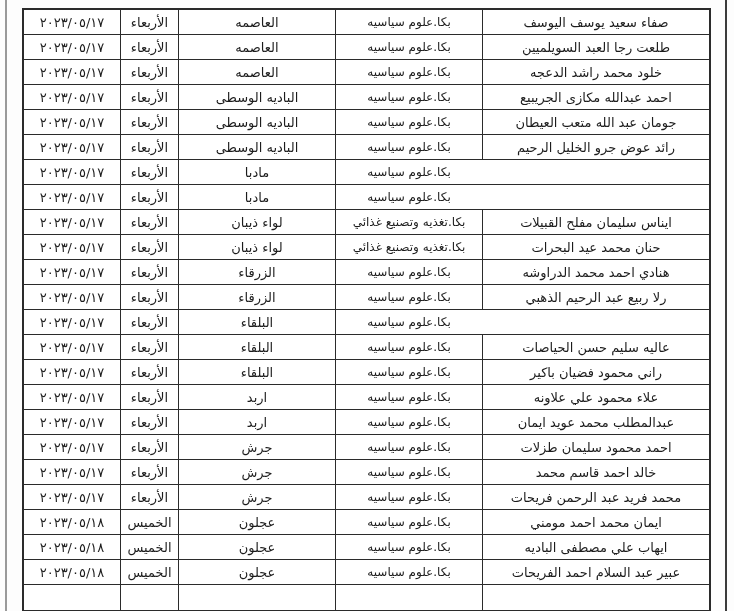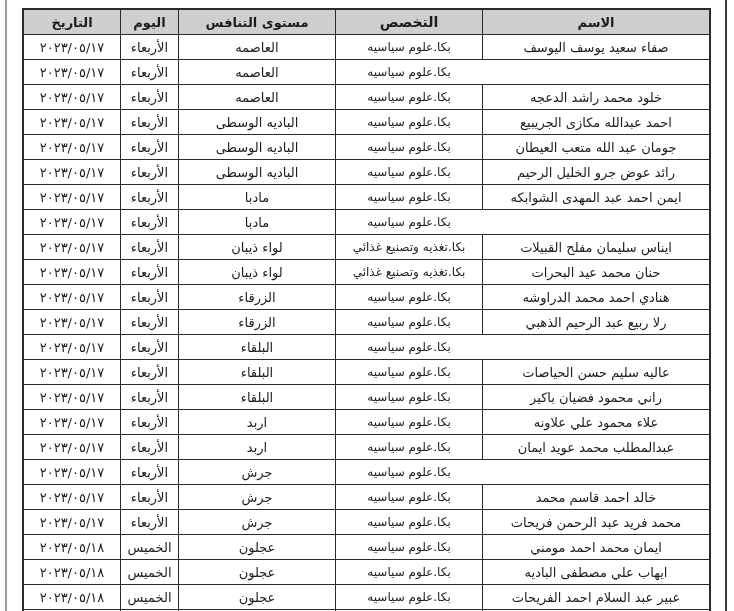--- a/index.html
+++ b/index.html
@@ -58,40 +58,34 @@
   .col-name  { width: 227px; }
   .t-row.header .col-spec { font-size: 14px; }
 </style>
 </head>
 <body style="background: rgb(253, 253, 253);">
 
 <div class="frame-line left"></div>
 <div class="frame-line right"></div>
 
 <div class="doc-table">
-  <div class="t-row header">
-    <div class="t-cell col-date">التاريخ</div>
-    <div class="t-cell col-day">اليوم</div>
-    <div class="t-cell col-level">مستوى التنافس</div>
-    <div class="t-cell col-spec">التخصص</div>
-    <div class="t-cell col-name">الاسم</div>
-  </div>
   <div>
       <div class="t-row">
     <div class="t-cell col-date">٢٠٢٣/٠٥/١٧</div>
     <div class="t-cell col-day">الأربعاء</div>
     <div class="t-cell col-level">العاصمه</div>
     <div class="t-cell col-spec">بكا.علوم سياسيه</div>
     <div class="t-cell col-name">صفاء سعيد يوسف اليوسف</div>
   </div>
       <div class="t-row">
     <div class="t-cell col-date">٢٠٢٣/٠٥/١٧</div>
     <div class="t-cell col-day">الأربعاء</div>
     <div class="t-cell col-level">العاصمه</div>
     <div class="t-cell col-spec">بكا.علوم سياسيه</div>
+    <div class="t-cell col-name">طلعت رجا العبد السويلميين</div>
   </div>
       <div class="t-row">
     <div class="t-cell col-date">٢٠٢٣/٠٥/١٧</div>
     <div class="t-cell col-day">الأربعاء</div>
     <div class="t-cell col-level">العاصمه</div>
     <div class="t-cell col-spec">بكا.علوم سياسيه</div>
     <div class="t-cell col-name">خلود محمد راشد الدعجه</div>
   </div>
       <div class="t-row">
     <div class="t-cell col-date">٢٠٢٣/٠٥/١٧</div>
@@ -112,21 +106,20 @@
     <div class="t-cell col-day">الأربعاء</div>
     <div class="t-cell col-level">الباديه الوسطى</div>
     <div class="t-cell col-spec">بكا.علوم سياسيه</div>
     <div class="t-cell col-name">رائد عوض جرو الخليل الرحيم</div>
   </div>
       <div class="t-row">
     <div class="t-cell col-date">٢٠٢٣/٠٥/١٧</div>
     <div class="t-cell col-day">الأربعاء</div>
     <div class="t-cell col-level">مادبا</div>
     <div class="t-cell col-spec">بكا.علوم سياسيه</div>
-    <div class="t-cell col-name">ايمن احمد عبد المهدى الشوابكه</div>
   </div>
       <div class="t-row">
     <div class="t-cell col-date">٢٠٢٣/٠٥/١٧</div>
     <div class="t-cell col-day">الأربعاء</div>
     <div class="t-cell col-level">مادبا</div>
     <div class="t-cell col-spec">بكا.علوم سياسيه</div>
   </div>
       <div class="t-row">
     <div class="t-cell col-date">٢٠٢٣/٠٥/١٧</div>
     <div class="t-cell col-day">الأربعاء</div>
@@ -187,20 +180,21 @@
     <div class="t-cell col-day">الأربعاء</div>
     <div class="t-cell col-level">اربد</div>
     <div class="t-cell col-spec">بكا.علوم سياسيه</div>
     <div class="t-cell col-name">عبدالمطلب محمد عويد ايمان</div>
   </div>
       <div class="t-row">
     <div class="t-cell col-date">٢٠٢٣/٠٥/١٧</div>
     <div class="t-cell col-day">الأربعاء</div>
     <div class="t-cell col-level">جرش</div>
     <div class="t-cell col-spec">بكا.علوم سياسيه</div>
+    <div class="t-cell col-name">احمد محمود سليمان طزلات</div>
   </div>
       <div class="t-row">
     <div class="t-cell col-date">٢٠٢٣/٠٥/١٧</div>
     <div class="t-cell col-day">الأربعاء</div>
     <div class="t-cell col-level">جرش</div>
     <div class="t-cell col-spec">بكا.علوم سياسيه</div>
     <div class="t-cell col-name">خالد احمد قاسم محمد</div>
   </div>
       <div class="t-row">
     <div class="t-cell col-date">٢٠٢٣/٠٥/١٧</div>

